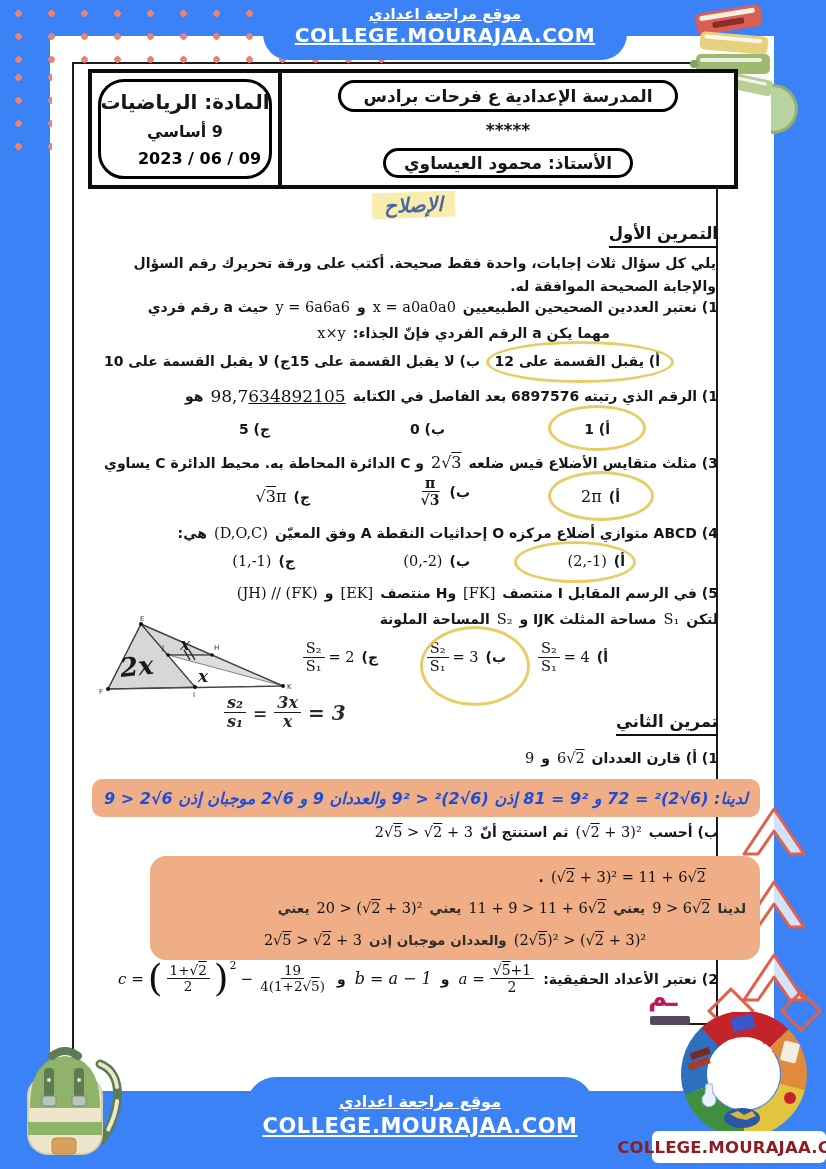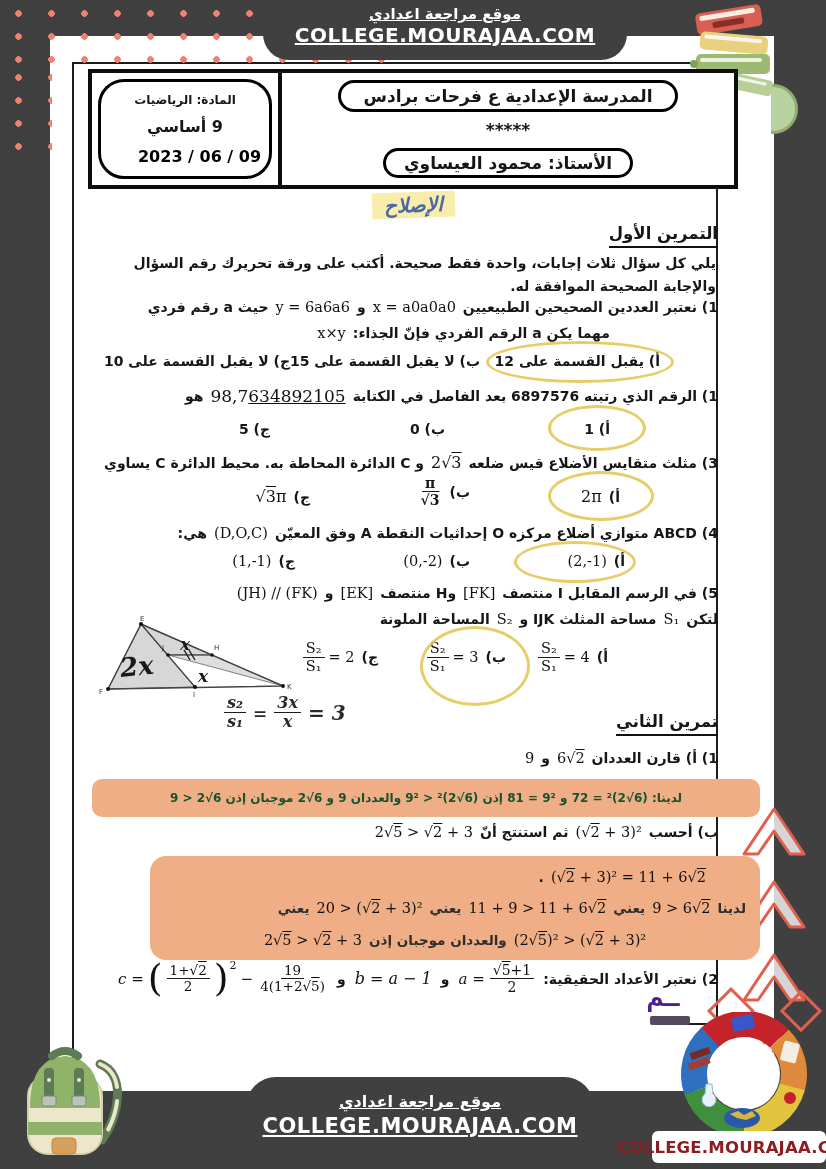--- a/index.html
+++ b/index.html
@@ -1,18 +1,18 @@
 <!DOCTYPE html>
 <html><head>
 <meta charset="utf-8">
 <style>
   html,body{margin:0;padding:0;background:#fff;}
   .screen{position:relative;width:826px;height:1169px;overflow:hidden;background:#fff;font-family:"DejaVu Sans",sans-serif;}
   .ab{position:absolute;}
-  .green{background:#404040;}
+  .green{background:#3b82f6;}
   .wtxt{color:#fff;font-weight:bold;text-align:center;}
   .ar{font-family:"DejaVu Sans",sans-serif;font-weight:bold;color:#161616;direction:rtl;white-space:nowrap;font-size:14px;}
   .m{font-family:"DejaVu Serif",serif;font-weight:normal;color:#111;font-size:14.5px;direction:ltr;unicode-bidi:isolate;white-space:nowrap;}
   .vin{text-decoration:overline;}
   .fr{display:inline-flex;flex-direction:column;align-items:center;line-height:1.15;font-family:"DejaVu Serif",serif;direction:ltr;}
   .fr .n{border-bottom:1.4px solid #1b1b1b;padding:0 3px;}
   .fr .d{padding:0 3px;}
   .ellipse{border:3.5px solid rgba(226,196,78,0.85);border-radius:50%;z-index:9;}
   .row-rtl{display:flex;direction:rtl;align-items:center;gap:7px;}
   .title-underline{border-bottom:2.5px solid #111;padding-bottom:3px;display:inline-block;}
@@ -62,21 +62,21 @@
   <div class="ab" style="left:50px;top:36px;width:721px;height:1055px;background:#fff;z-index:2;"></div>
 
   <div class="ab" style="left:72px;top:62px;width:0;height:1018px;border-left:2px solid #1c1c1c;z-index:3;"></div>
   <div class="ab" style="left:716px;top:62px;width:0;height:961px;border-left:2px solid #1c1c1c;z-index:3;"></div>
   <div class="ab" style="left:72px;top:62px;width:646px;height:0;border-top:2px solid #1c1c1c;z-index:3;"></div>
   <div class="ab" style="left:654px;top:1023px;width:64px;height:0;border-top:2px solid #1c1c1c;z-index:3;"></div>
 
   <div class="ab" style="left:88px;top:69px;width:650px;height:120px;border:4px solid #0d0d0d;background:#fff;z-index:6;display:flex;box-sizing:border-box;">
     <div style="width:190px;border-right:4px solid #0d0d0d;box-sizing:border-box;padding:6px;">
       <div class="pill" style="height:100%;border-radius:26px;box-sizing:border-box;display:flex;flex-direction:column;justify-content:space-evenly;align-items:center;">
-        <div class="ar" style="font-size:12px;">المادة: الرياضيات</div>
+        <div class="ar" style="font-size:20px;">المادة: الرياضيات</div>
         <div class="ar" style="font-size:16px;">9 أساسي</div>
         <div style="font-weight:bold;font-size:16px;direction:ltr;margin-left:29px;">2023 / 06 / 09</div>
       </div>
     </div>
     <div style="flex:1;display:flex;flex-direction:column;align-items:center;justify-content:space-between;padding:7px 10px;box-sizing:border-box;">
       <div class="pill ar" style="font-size:17px;padding:3px 22px;border-radius:18px;">المدرسة الإعدادية ع فرحات برادس</div>
       <div class="ar" style="font-size:17px;">*****</div>
       <div class="pill ar" style="font-size:17px;padding:2px 18px;border-radius:18px;">الأستاذ: محمود العيساوي</div>
     </div>
   </div>
@@ -245,21 +245,21 @@
   <div class="ab ar title-underline" style="right:108px;top:712px;font-size:16.5px;z-index:6;">تمرين الثاني</div>
 
   <div class="ab ar row-rtl" style="right:108px;top:750px;z-index:6;">
     <span>1) أ) قارن العددان</span>
     <span class="m">6√<span class="vin">2</span></span>
     <span>و</span>
     <span class="m">9</span>
   </div>
 
   <div class="ab orange" style="left:92px;top:779px;width:668px;height:38px;display:flex;align-items:center;justify-content:center;">
-    <div class="ar" style="font-size:12px;color:#14532d;">لدينا: (6√2)² = 72 و 9² = 81 إذن (6√2)² &lt; 9² والعددان 9 و 6√2 موجبان إذن 6√2 &lt; 9</div>
+    <div class="ar" style="font-size:16px;color:#1d4ed8;font-style:italic;">لدينا: (6√2)² = 72 و 9² = 81 إذن (6√2)² &lt; 9² والعددان 9 و 6√2 موجبان إذن 6√2 &lt; 9</div>
   </div>
 
   <div class="ab ar row-rtl" style="right:108px;top:824px;z-index:6;">
     <span>ب) أحسب</span>
     <span class="m">(√<span class="vin">2</span> + 3)²</span>
     <span>ثم استنتج أنّ</span>
     <span class="m">2√<span class="vin">5</span> &gt; √<span class="vin">2</span> + 3</span>
   </div>
 
   <div class="ab orange" style="left:150px;top:856px;width:610px;height:104px;border-radius:16px;box-sizing:border-box;padding:6px 14px;">
@@ -305,21 +305,21 @@
       <span style="font-size:38px;font-family:'DejaVu Serif',serif;font-weight:200;line-height:0.8;">)</span>
       <span style="font-size:11px;align-self:flex-start;margin:-4px 0 0 -3px;">2</span>
       <span>−</span>
       <span class="fr" style="font-size:13.5px;align-items:center;">
           <span class="n">19</span>
           <span class="d">4(1+2√<span class="vin">5</span>)</span>
         </span>
     </span>
   </div>
 
-  <div class="ab" style="left:648px;top:982px;z-index:7;color:#4c1d95;font-weight:bold;font-size:26px;font-family:Liberation Mono, monospace;">ـم</div>
+  <div class="ab" style="left:648px;top:982px;z-index:7;color:#be185d;font-weight:bold;font-size:26px;">ـم</div>
   <div class="ab" style="left:650px;top:1016px;width:40px;height:9px;background:#56485e;border-radius:2px;z-index:7;"></div>
 
   <svg class="ab" style="left:736px;top:782px;z-index:4;" width="78" height="296" viewBox="0 0 78 296">
     <g stroke="#e0604d" stroke-width="3" fill="rgba(255,255,255,0.78)" stroke-linejoin="round">
       <path d="M8,72 L38,27 L68,72 L54,72 L38,49 L22,72 Z"></path>
       <path d="M8,145 L38,100 L68,145 L54,145 L38,122 L22,145 Z"></path>
       <path d="M8,218 L38,173 L68,218 L54,218 L38,195 L22,218 Z"></path>
       <path d="M8,291 L38,246 L68,291 L54,291 L38,268 L22,291 Z"></path>
     </g>
   </svg>

